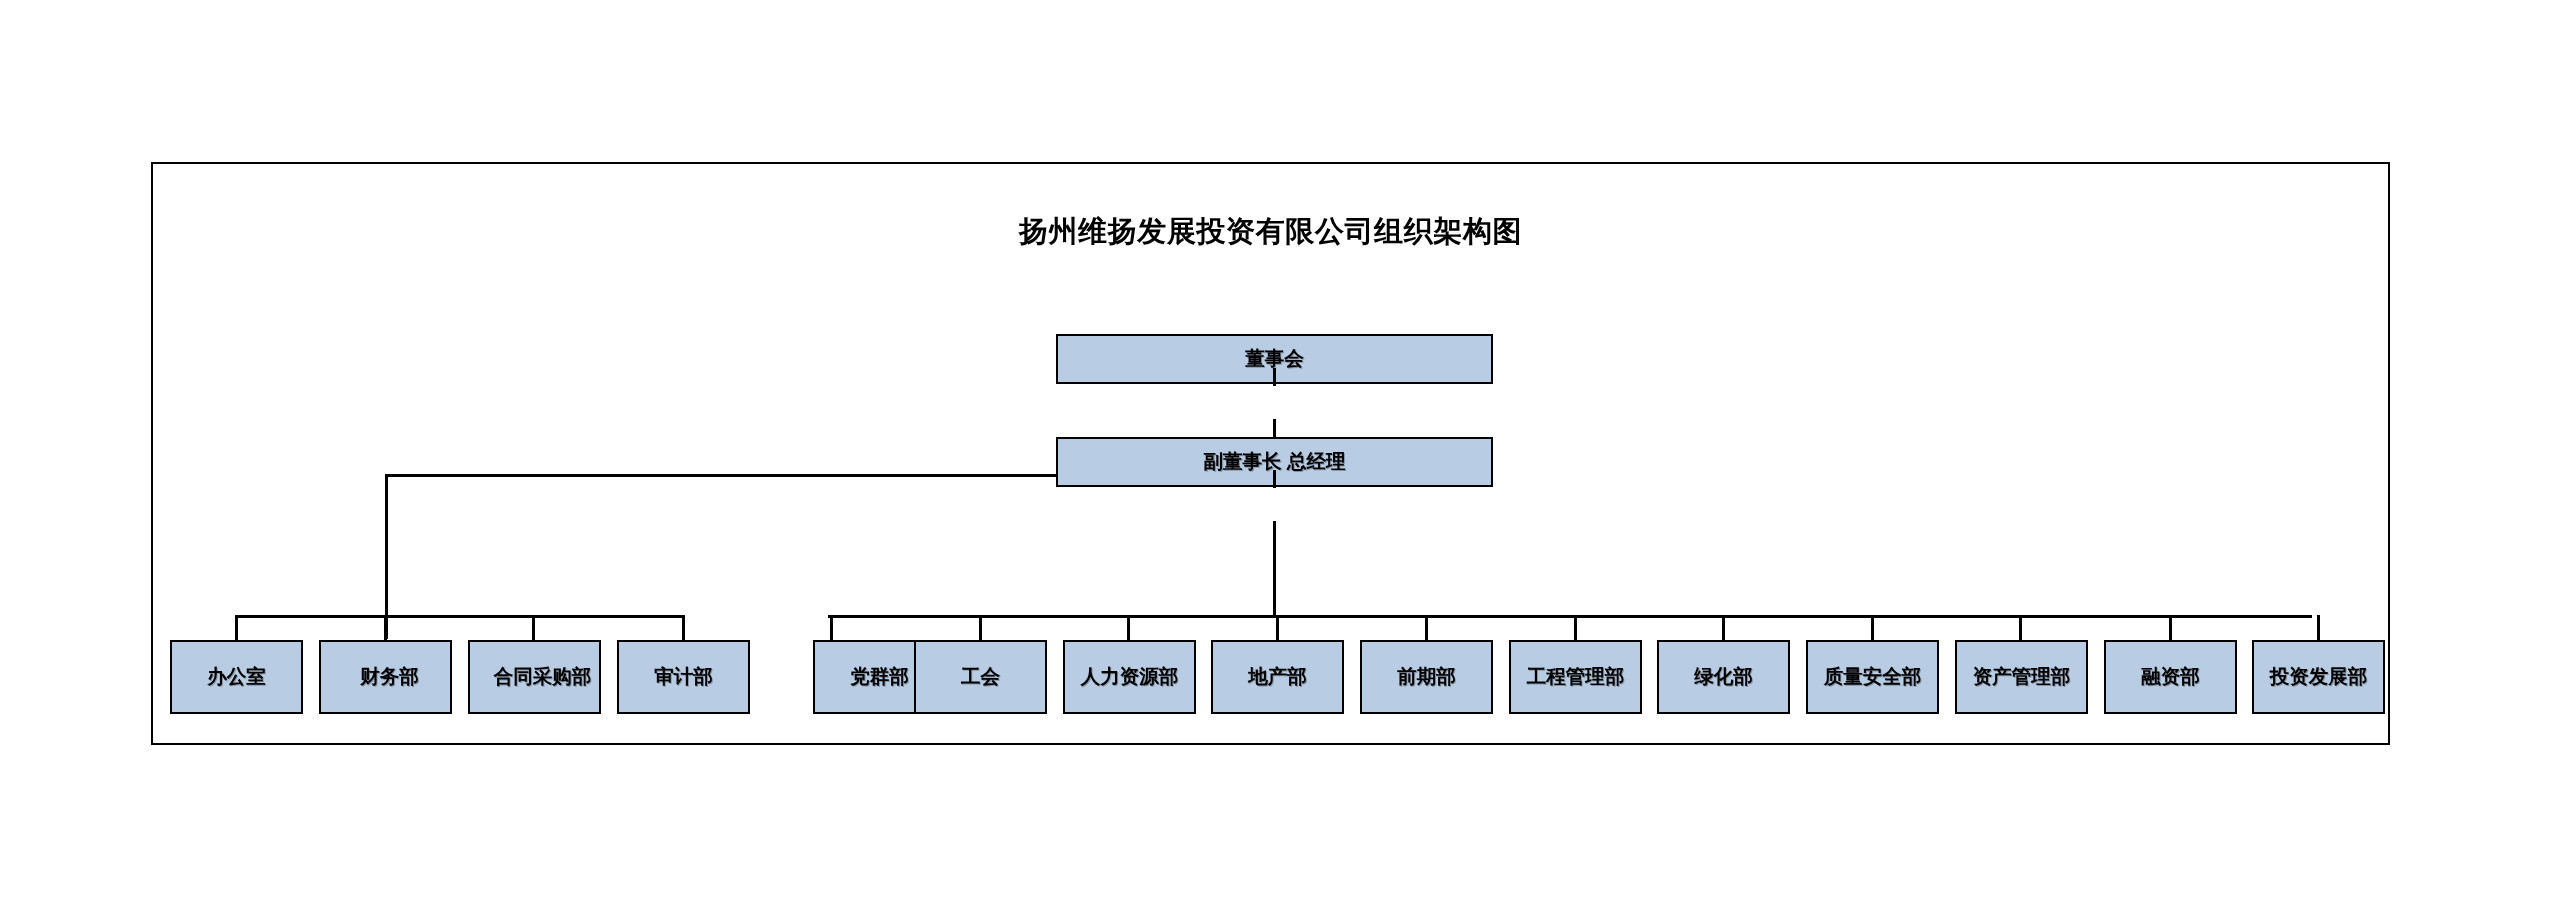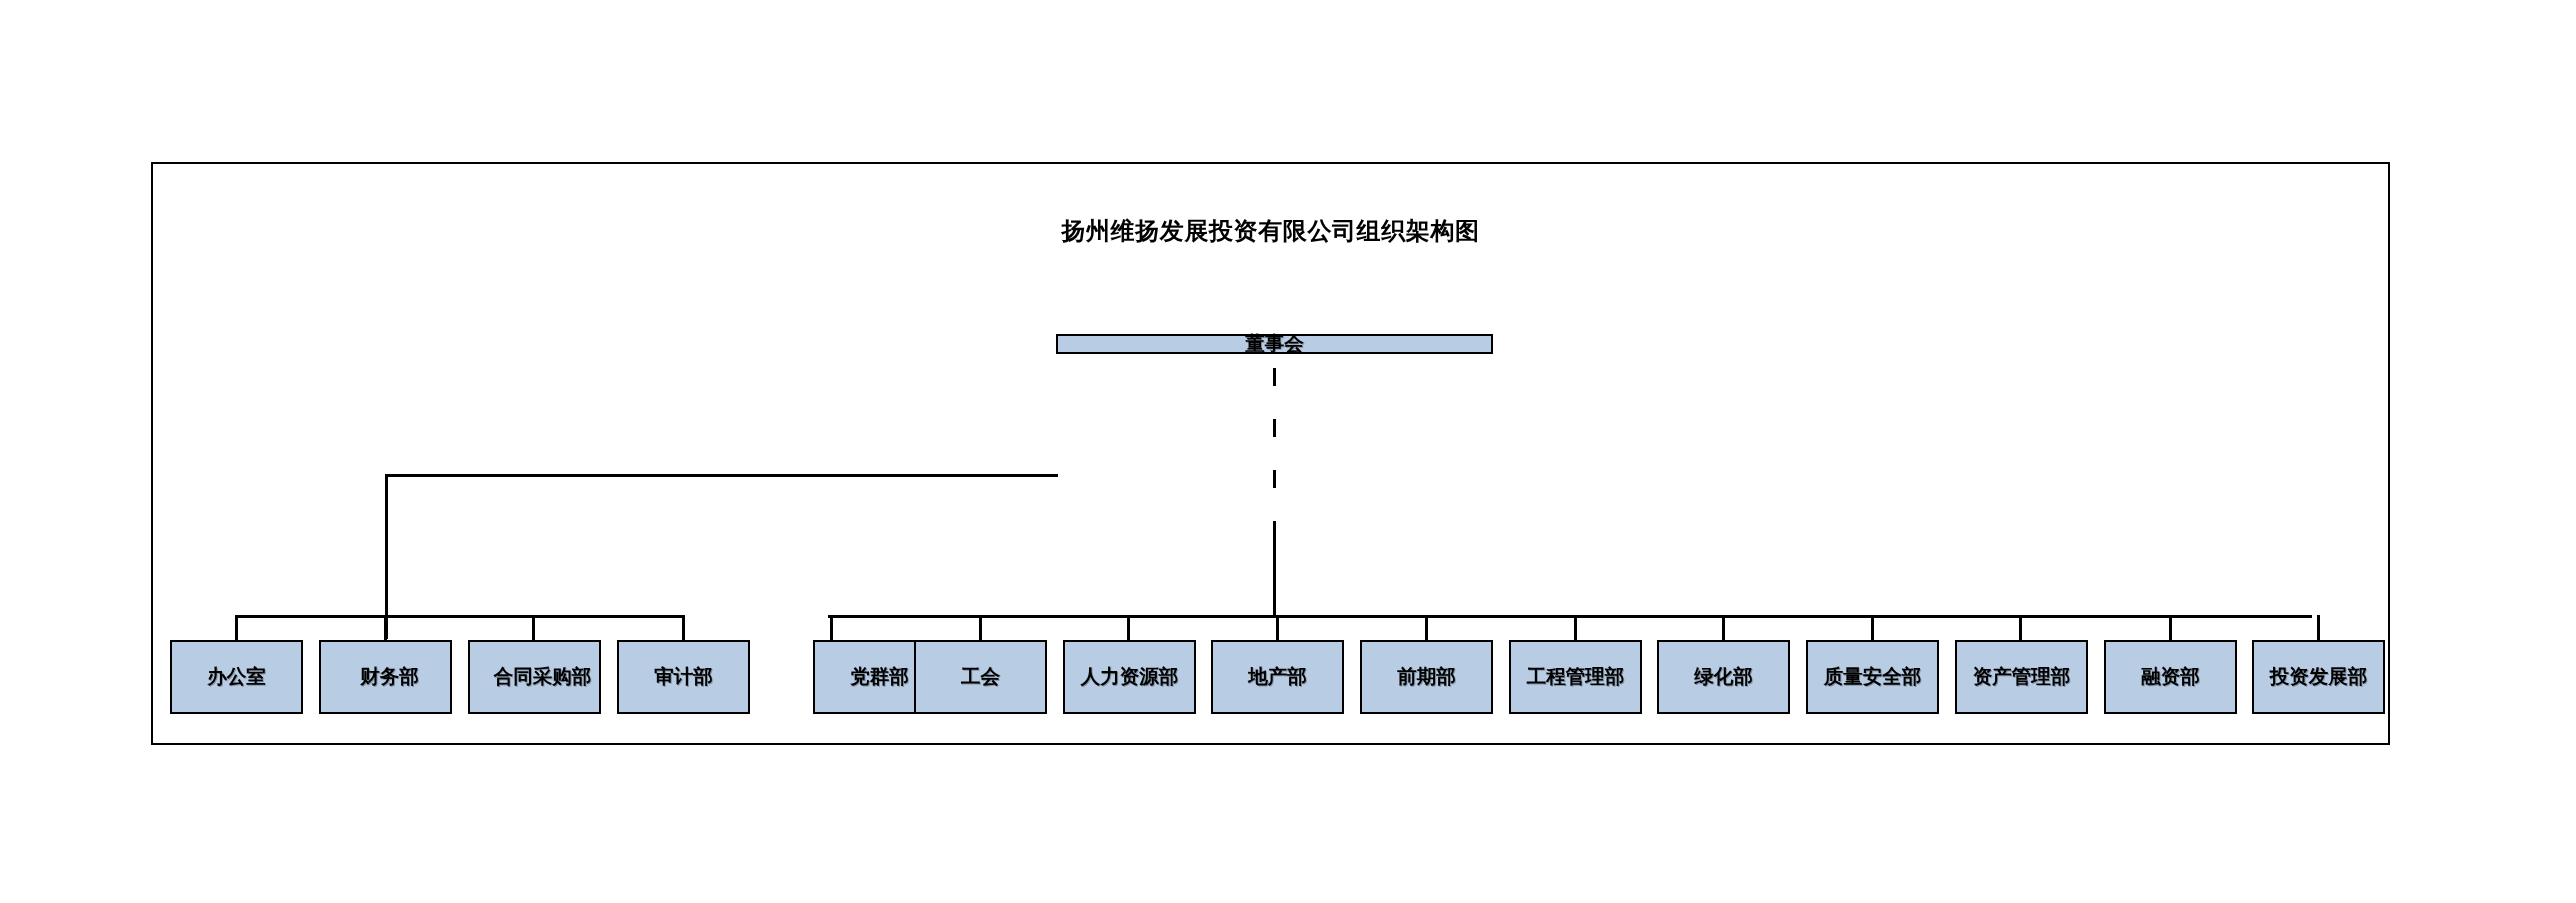--- a/index.html
+++ b/index.html
@@ -11,35 +11,35 @@
 
   
   .frame{
     position:absolute;left:151px;top:162px;width:2239px;height:583px;
     border:2.9px solid #000000;background:#ffffff;box-sizing:border-box;
   }
 
   
   .chart-title{
     position:absolute;left:151px;top:213px;width:2239px;
-    text-align:center;font-size:24px;font-weight:bold;color:#000000;
+    text-align:center;font-size:29px;font-weight:bold;color:#000000;
     letter-spacing:0.6px;line-height:36px;white-space:nowrap;
   }
 
   
   .node{
     position:absolute;box-sizing:border-box;
     background:#b8cce4;border:2.3px solid #000000;
     display:flex;align-items:center;justify-content:center;
     color:#000000;font-weight:bold;line-height:1;
     text-shadow:1.1px 1.1px 0 rgba(0,0,0,0.28);
     white-space:nowrap;
   }
   .node-top{
-    left:1056px;width:437px;height:20px;font-size:19.5px;
+    left:1056px;width:437px;height:50px;font-size:19.5px;
   }
   .node-top.r0{top:334px;}
   .node-top.r1{top:386px;}
   .node-top.r2{top:437px;}
   .node-top.r3{top:488px;}
 
   .node-dept{
     top:640px;width:133px;height:74px;font-size:19.5px;
   }
   .node-dept .lbl{display:block;padding:0 2.3px;}
@@ -53,20 +53,23 @@
 <body>
 
 <div id="org-canvas">
 
   <div class="frame"></div>
 
   <div class="chart-title">扬州维扬发展投资有限公司组织架构图</div>
 
   <div class="node node-top r0">
     <span class="lbl">董事会</span>
+  </div>
+  <div class="node node-top r2">
+    <span class="lbl">副董事长 总经理</span>
   </div>
 
   <div class="ln ln-v" style="left:1273px;top:368px;height:18px;"></div>
   <div class="ln ln-v" style="left:1273px;top:419px;height:18px;"></div>
   <div class="ln ln-v" style="left:1273px;top:470px;height:18px;"></div>
 
   <div class="ln ln-h" style="left:385px;top:474px;width:673px;"></div>
   <div class="ln ln-v" style="left:385px;top:474px;height:165px;"></div>
 
   <div class="ln ln-v" style="left:1273px;top:521px;height:96px;"></div>

